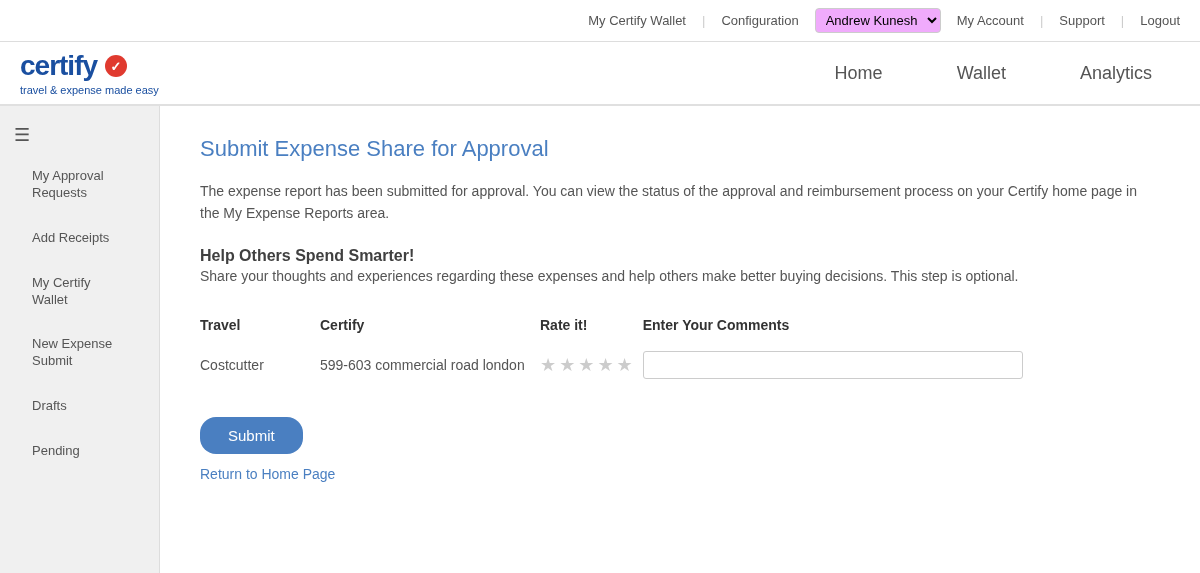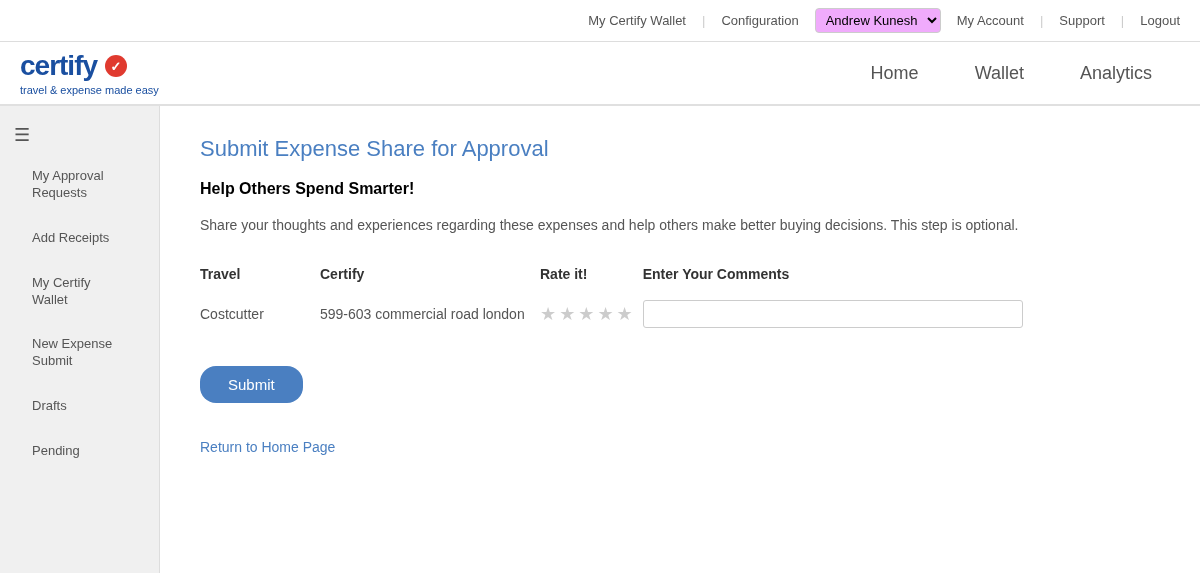--- a/index.html
+++ b/index.html
@@ -70,21 +70,21 @@
       font-size: 13px;
       font-weight: bold;
     }
     .logo-tagline {
       font-size: 11px;
       color: #1a4fa0;
       margin-top: 2px;
     }
     .nav-links {
       display: flex;
-      gap: 0;
+      gap: 18px;
     }
     .nav-link {
       padding: 18px 28px;
       font-size: 18px;
       color: #555;
       cursor: pointer;
       text-decoration: none;
       font-weight: normal;
     }
 
@@ -132,24 +132,24 @@
     }
 
     .info-text {
       color: #555;
       font-size: 14px;
       line-height: 1.6;
       margin-bottom: 22px;
     }
 
     .help-heading {
-      color: #000000;
+      color: #404040;
       font-size: 16px;
       font-weight: bold;
-      margin-bottom: 16px;
+      margin-bottom: 0;
     }
 
     .optional-text {
       color: #555;
       font-size: 14px;
       line-height: 1.6;
       margin-bottom: 24px;
     }
 
     
@@ -200,21 +200,21 @@
 
     
     .submit-btn {
       background: #4a7fc1;
       color: #fff;
       border: none;
       padding: 10px 28px;
       font-size: 15px;
       border-radius: 16px;
       cursor: pointer;
-      margin-bottom: 36px;
+      margin-bottom: 12px;
     }
 
     
     .return-link {
       color: #4a7fc1;
       text-decoration: none;
       font-size: 14px;
       cursor: pointer;
       text-align: center;
     }
@@ -270,20 +270,21 @@
     <div class="sidebar-item">
       <span>Drafts</span>
     </div>
     <div class="sidebar-item">
       <span>Pending</span>
     </div>
   </div>
 
   <div class="main">
     <h1 class="page-title">Submit Expense Share for Approval</h1>
+    <p class="info-text">The expense report has been submitted for approval. You can view the status of the approval and reimbursement process on your Certify home page in the My Expense Reports area.</p>
 
     <h2 class="help-heading">Help Others Spend Smarter!</h2>
     <p class="optional-text">Share your thoughts and experiences regarding these expenses and help others make better buying decisions. This step is optional.</p>
 
     
     <table class="feedback-table">
       <thead>
         <tr>
           <th class="col-vendor">Travel</th>
           <th class="col-location">Certify</th>

